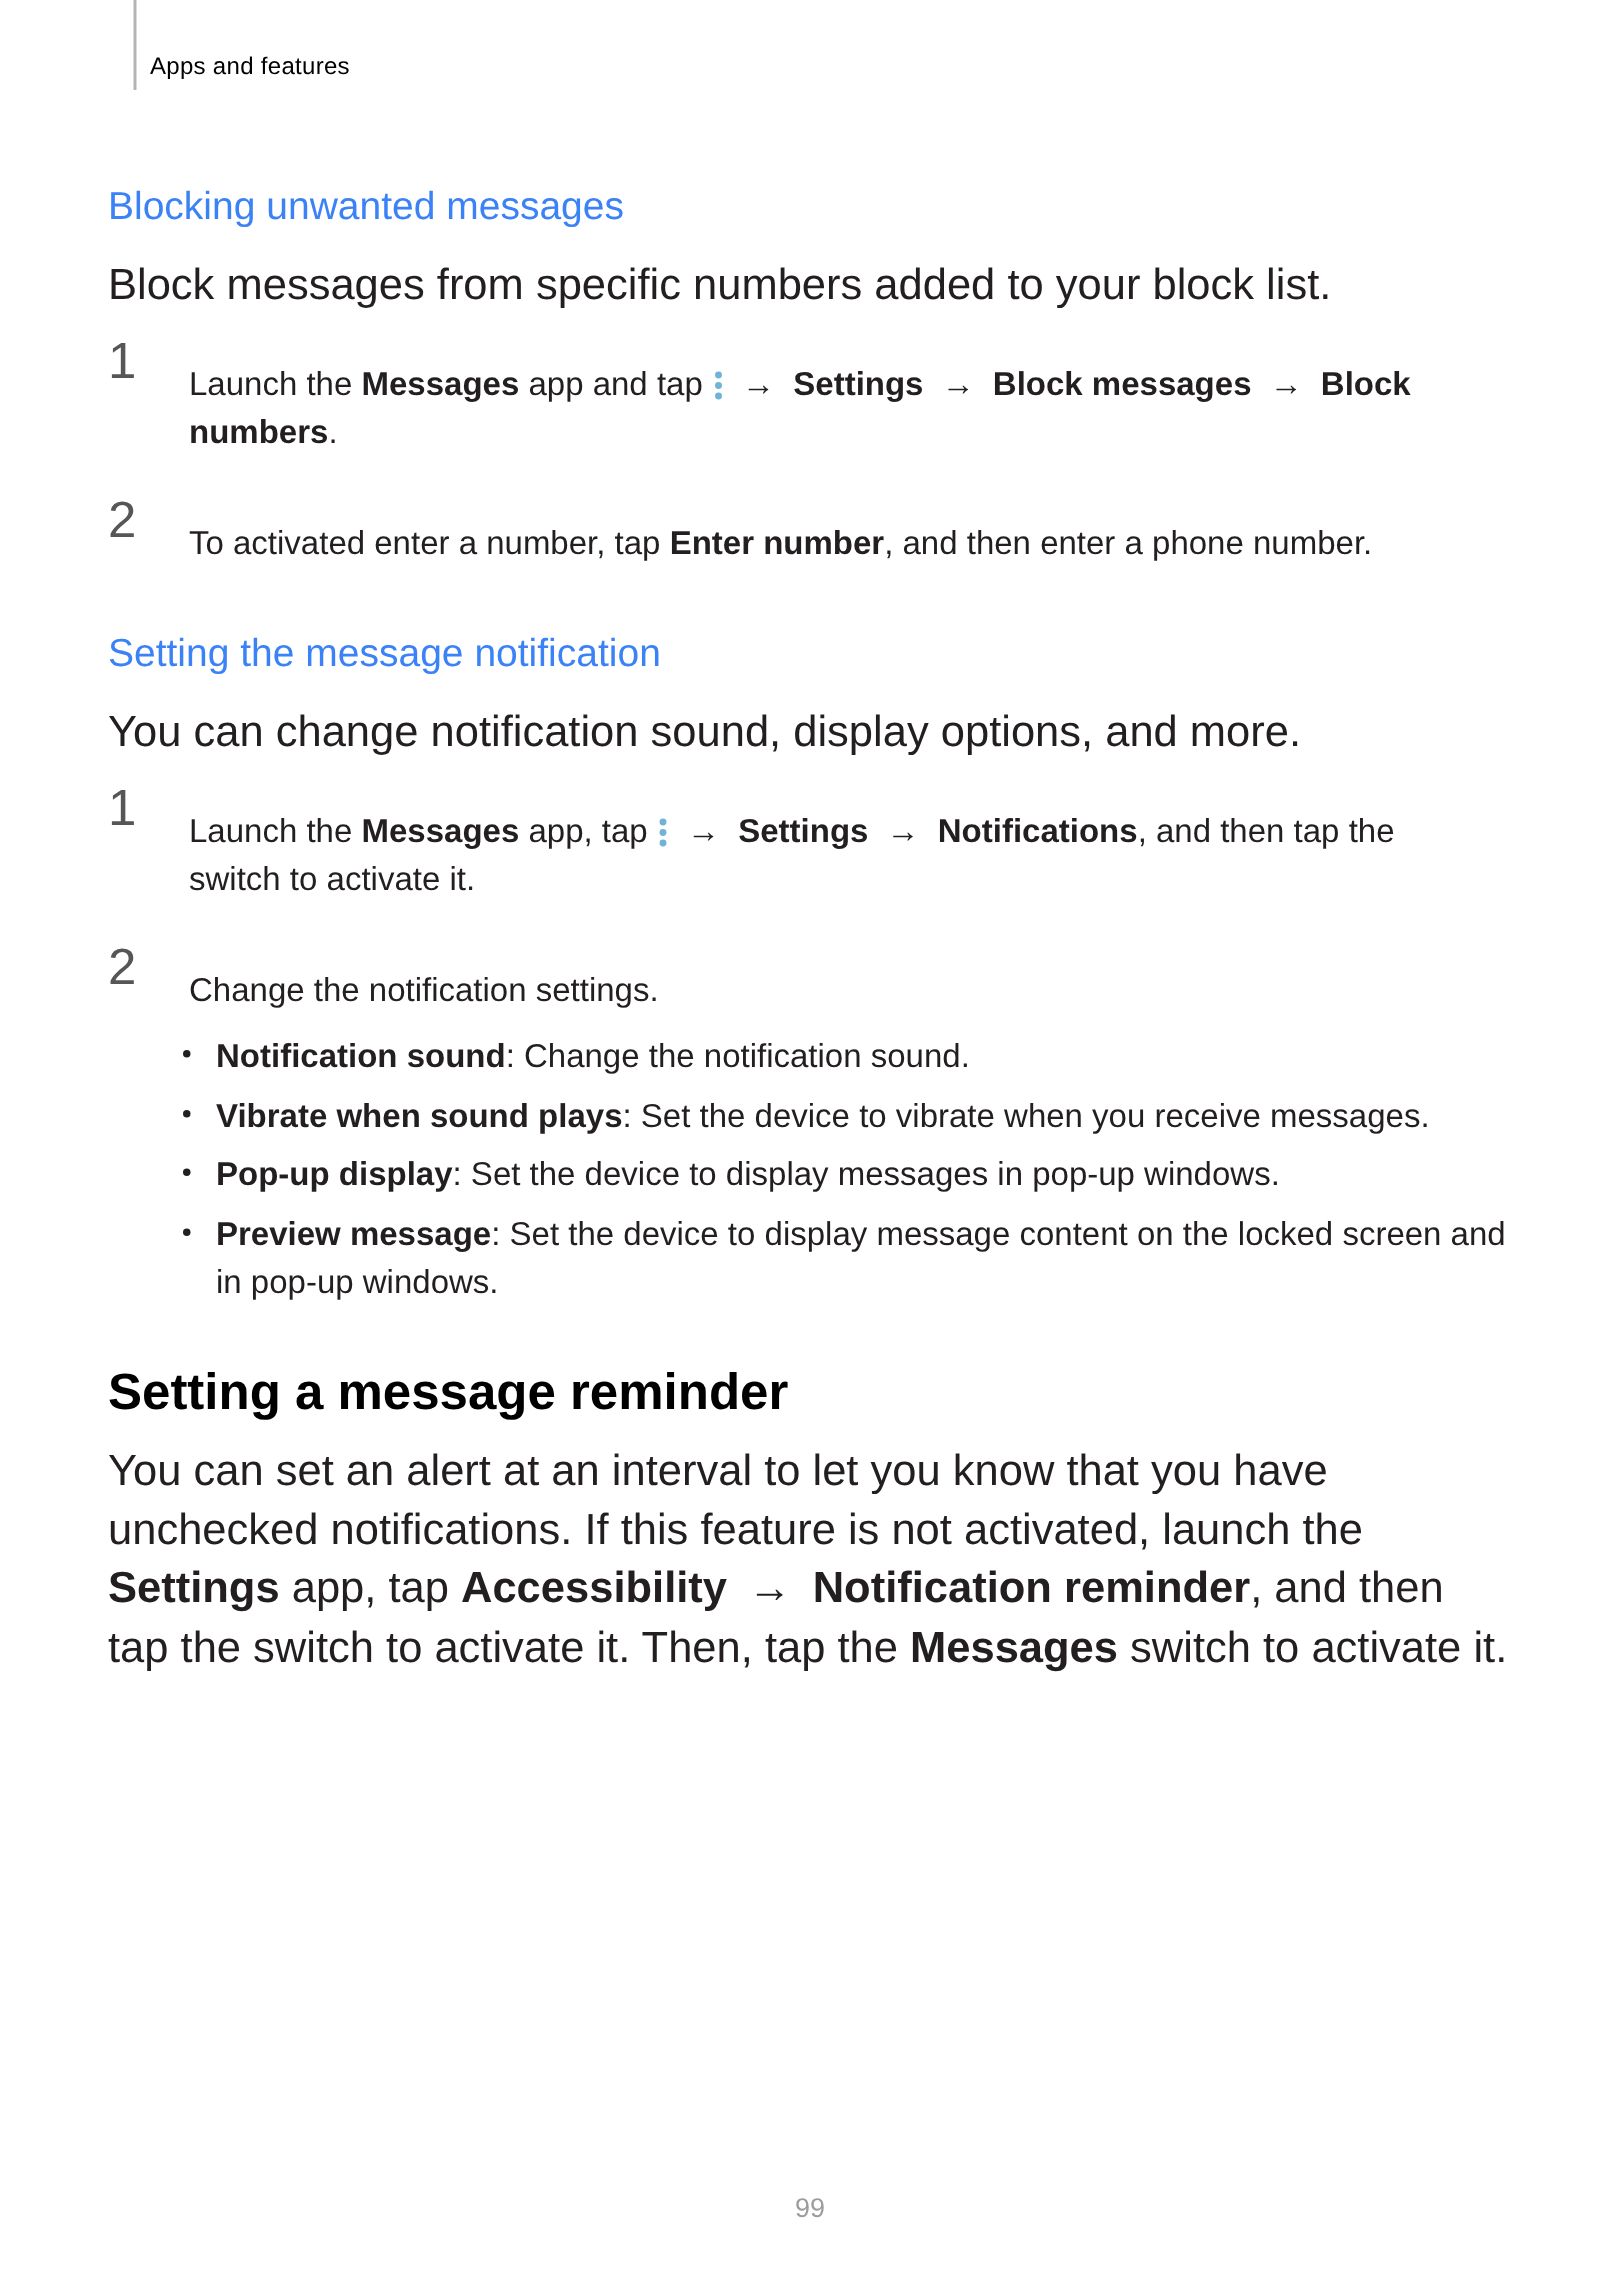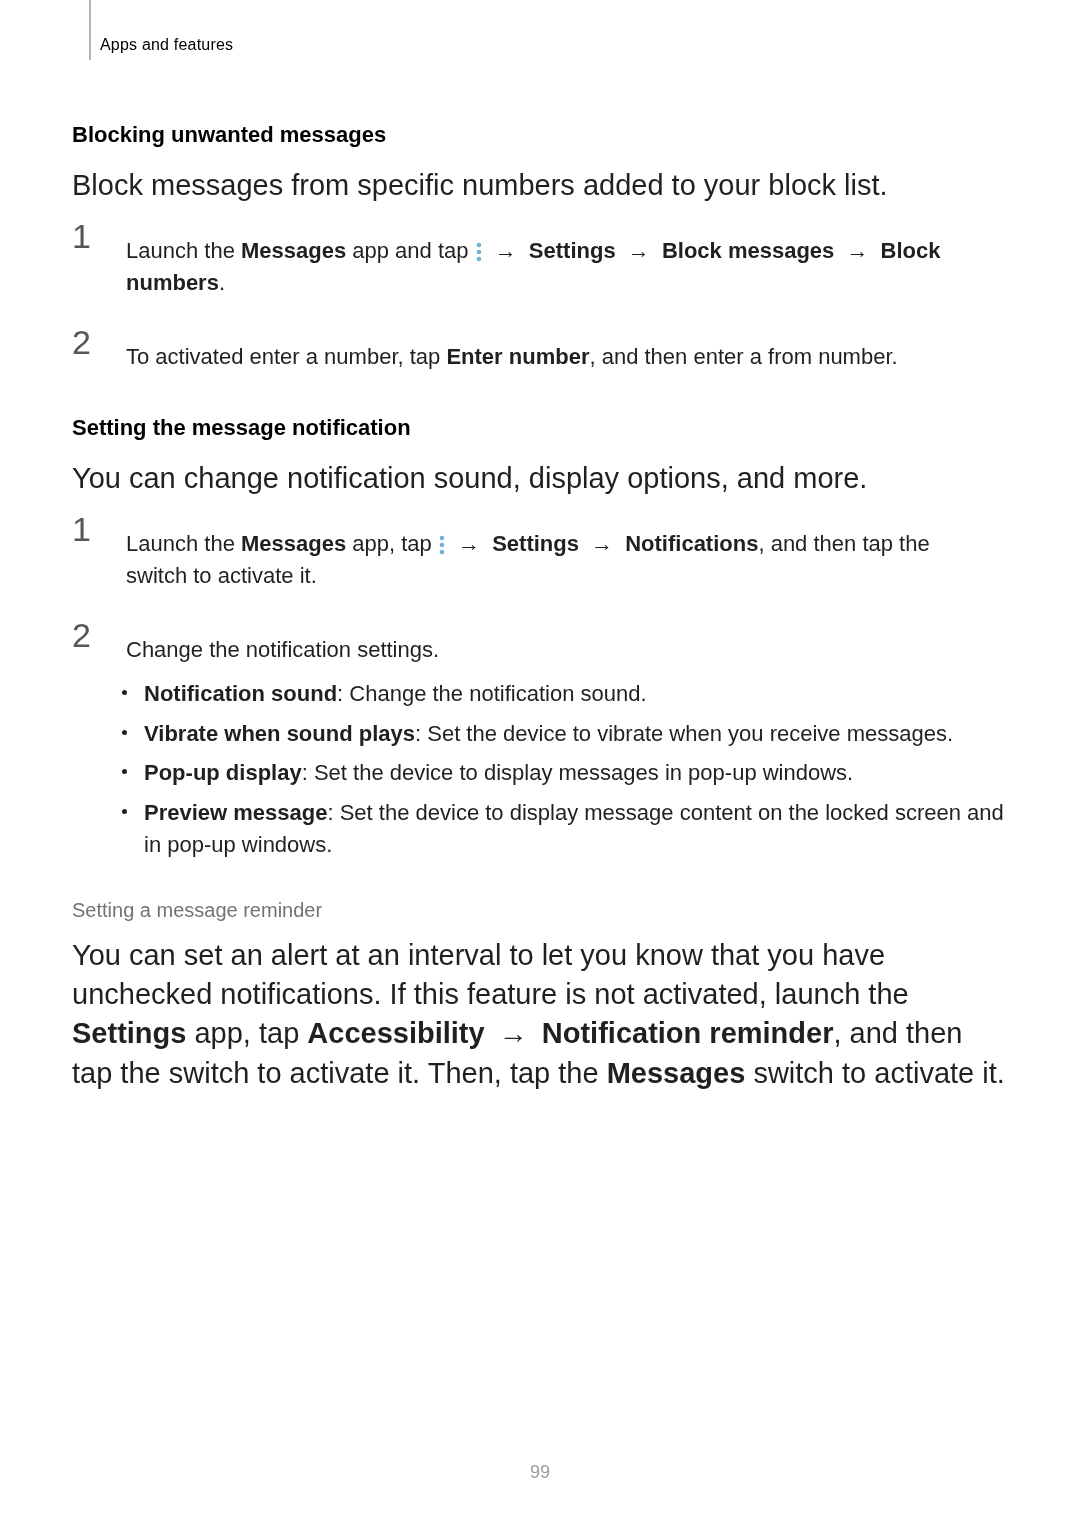--- a/index.html
+++ b/index.html
@@ -1,36 +1,36 @@
 <!DOCTYPE html>
 <html><head>
 <meta charset="utf-8">
 <style>
   * { box-sizing: border-box; margin: 0; padding: 0; }
   html, body { width: 1080px; height: 1527px; background: #fff; font-family: "Segoe UI", "Helvetica Neue", Arial, sans-serif; color: #231f20; }
   .page { position: relative; width: 1080px; height: 1527px; padding: 36px 72px 0 72px; }
   .side-rule { position: absolute; left: 89px; top: 0; width: 2px; height: 60px; background: #b3b3b3; }
   .breadcrumb { position: absolute; left: 100px; top: 36px; font-size: 16px; color: #000000; letter-spacing: 0.2px; text-align: right; }
   .content { margin-top: 86px; margin-left: 0; }
-  h2.section { color: #000000; font-weight: 700; font-size: 22px; margin-bottom: 18px; }
+  h2.section { color: #3b82f6; font-weight: 400; font-size: 26px; margin-bottom: 18px; }
   p.lead { font-size: 29px; color: #231f20; margin-bottom: 18px; line-height: 1.35; }
   .steps { list-style: none; margin: 0 0 30px 0; }
   .step { display: flex; align-items: flex-start; margin-bottom: 18px; }
   .step-num { font-family: "Segoe UI", Arial, sans-serif; font-size: 34px; font-weight: 400; color: #565656; min-width: 42px; line-height: 1.0; margin-top: -4px; }
   .step-body { font-size: 22px; line-height: 1.45; flex: 1; }
   .step-body p { margin: 12px; }
   .step-body p + p { margin-top: 14px; }
   .bold { font-weight: 700; }
   .arrow { padding: 0 6px; }
   .icon { display: inline-block; vertical-align: middle; }
   .icon svg { display: block; }
   ul.bullets { list-style: none; margin: 12px 0 0 0; }
   ul.bullets li { position: relative; padding-left: 30px; font-size: 22px; line-height: 1.45; margin-bottom: 8px; }
   ul.bullets li .dot { position: absolute; left: 8px; top: 12px; width: 5px; height: 5px; background: #231f20; border-radius: 50%; display: inline-block; }
-  h3.subsection { font-size: 20px; font-weight: 400; color: #737373; margin: 26px 0 14px 0; }
+  h3.subsection { font-size: 34px; font-weight: 700; color: #000000; margin: 26px 0 14px 0; }
   .page-num { position: absolute; bottom: 44px; left: 0; width: 100%; text-align: center; font-size: 18px; color: #9d9c9c; }
 </style>
 </head>
 <body>
 
 <div class="page">
   <div class="side-rule"></div>
   <div class="breadcrumb">Apps and features</div>
 
   <div class="content">
@@ -48,21 +48,21 @@
                   <circle cx="4" cy="11" r="2.3" fill="#6fb3d6"></circle>
                   <circle cx="4" cy="18" r="2.3" fill="#6fb3d6"></circle>
                 </svg></span><span class="arrow"> → </span><span class="bold">Settings</span><span class="arrow"> → </span><span class="bold">Block messages</span><span class="arrow"> → </span><span class="bold">Block numbers</span><span>.</span>
           </p>
         </div>
       </li>
       <li class="step">
         <div class="step-num">2</div>
         <div class="step-body">
           <p>
-            <span>To activated enter a number, tap </span><span class="bold">Enter number</span><span>, and then enter a from number.</span>
+            <span>To activated enter a number, tap </span><span class="bold">Enter number</span><span>, and then enter a phone number.</span>
           </p>
         </div>
       </li>
     </ol>
 
     <h2 class="section">Setting the message notification</h2>
     <p class="lead">You can change notification sound, display options, and more.</p>
 
     <ol class="steps">
       <li class="step">

